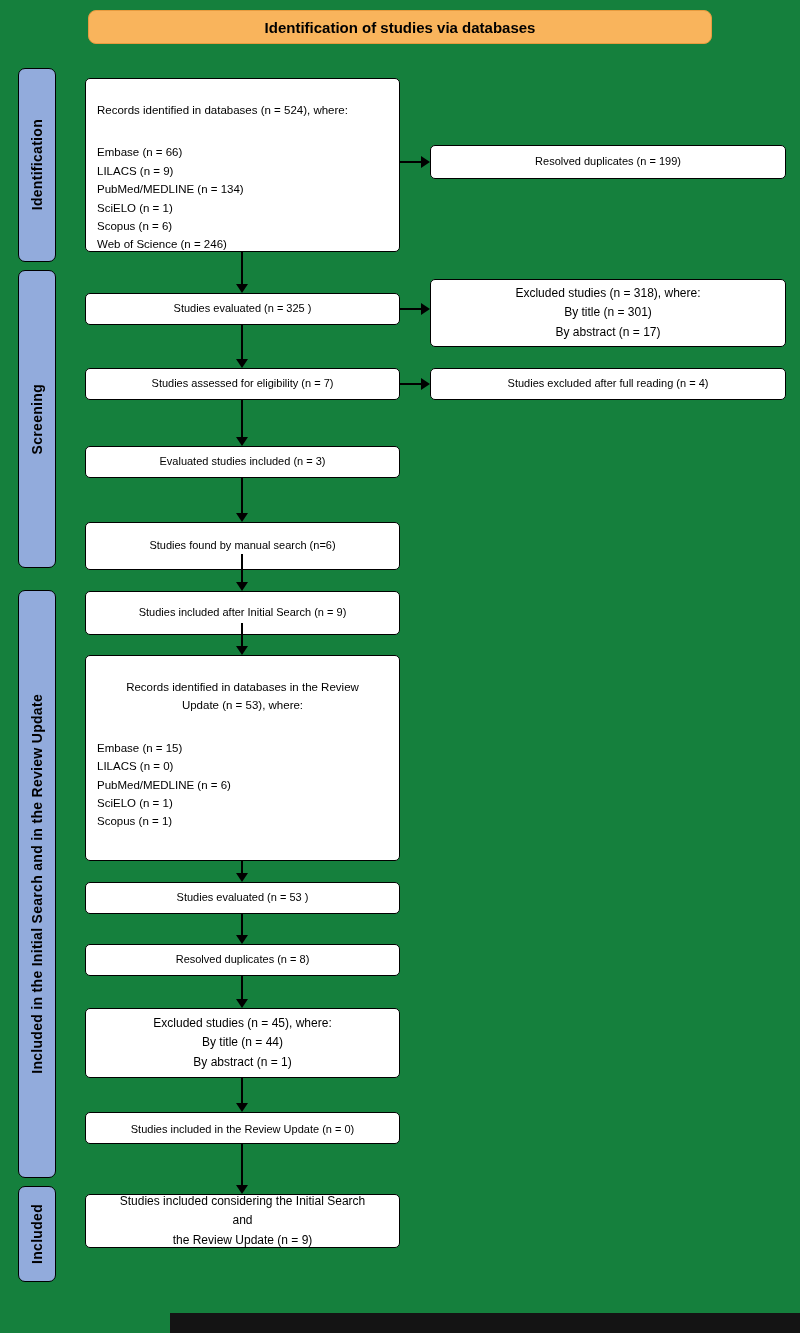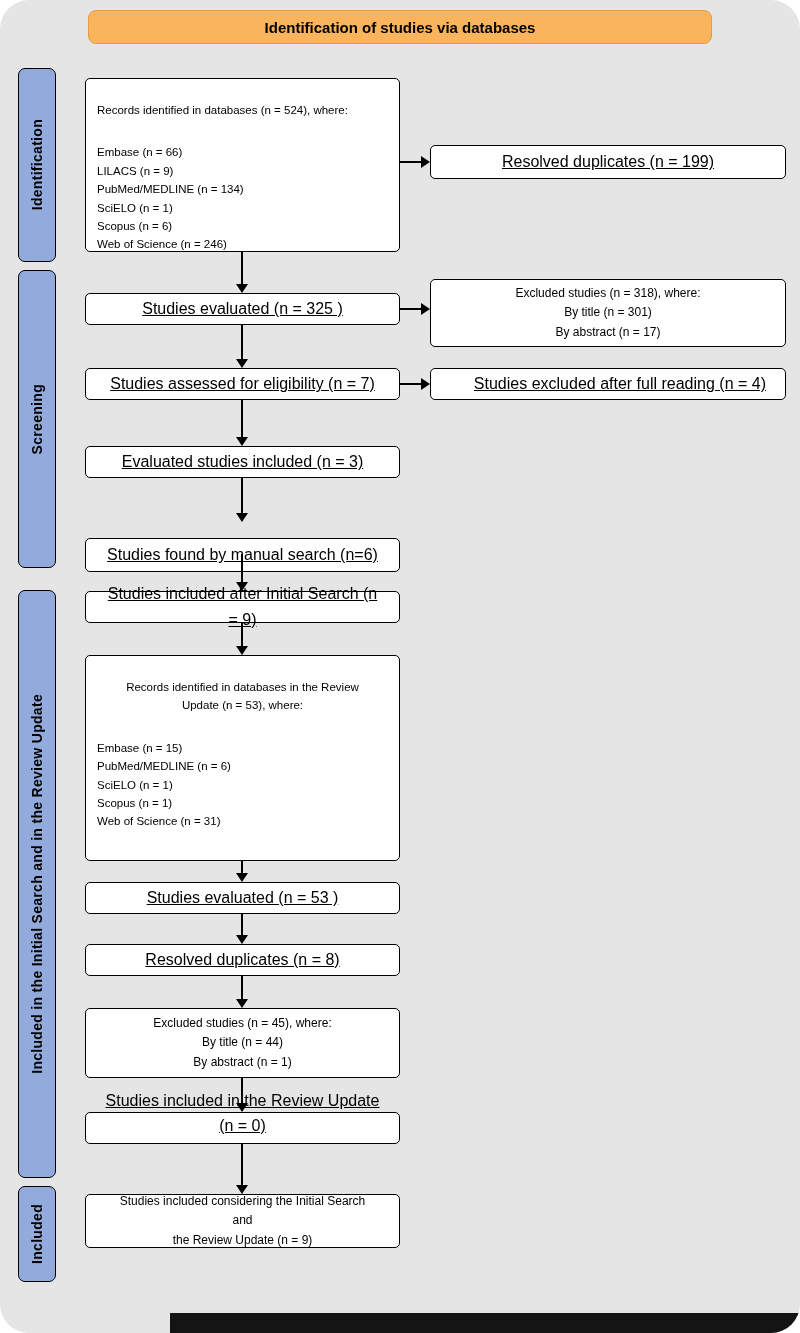--- a/index.html
+++ b/index.html
@@ -1,18 +1,18 @@
 <!DOCTYPE html>
 <html><head>
 <meta charset="utf-8">
 <style>
   * { margin:0; padding:0; box-sizing:border-box; }
   html,body { background:#ffffff; }
   body { font-family:"Liberation Sans", sans-serif; color:#000; }
-  .canvas { position:relative; width:800px; height:1333px; background:#e5e5e5; overflow:hidden;border-radius:29px; }
+  .canvas { position:relative; width:800px; height:1333px; background:#15803d; overflow:hidden; }
 
   .hdr {
     position:absolute; left:88px; top:10px; width:624px; height:34px;
     background:#F9B45C; border:1px solid #E79B3F; border-radius:8px;
     display:flex; align-items:center; justify-content:center;
     font-weight:bold; font-size:15px;
   }
 
   .side {
     position:absolute; left:18px; width:38px;
@@ -25,21 +25,21 @@
   }
 
   .box {
     position:absolute; background:#fff; border:1.5px solid #000; border-radius:5px;
     font-size:11.5px; line-height:1.6;
   }
   .left-col  { left:85px;  width:315px; }
   .right-col { left:430px; width:356px; }
   .center {
     display:flex; align-items:center; justify-content:center;
-    text-align:center; padding:4px 19px; font-size:16px;text-decoration:underline;
+    text-align:center; padding:4px 10px; font-size:11px;
   }
   .multi {
     display:flex; flex-direction:column; align-items:center; justify-content:center;
     text-align:center; padding:4px 26px; font-size:12px;
   }
   .list { padding:22px 11px; }
   .list .ttl { text-align:left; }
   .list .ttl-c { text-align:center; }
   .db-list { margin-top:24px; }
 
@@ -97,37 +97,37 @@
   </div>
 
   <div class="box center left-col" style="top:368px; height:32px;">
     <span>Studies assessed for eligibility (n = 7)</span>
   </div>
 
   <div class="box center left-col" style="top:446px; height:32px;">
     <span>Evaluated studies included (n = 3)</span>
   </div>
 
-  <div class="box center left-col" style="top:522px; height:34px;margin-top:16px;">
+  <div class="box center left-col" style="top:522px; height:48px;">
     <span>Studies found by manual search (n=6)</span>
   </div>
 
-  <div class="box center left-col" style="top:591px; height:32px;">
+  <div class="box center left-col" style="top:591px; height:44px;">
     <span>Studies included after Initial Search (n = 9)</span>
   </div>
 
   <div class="box list left-col" style="top:655px; height:206px;">
     <div class="ttl-c">Records identified in databases in the Review</div>
     <div class="ttl-c">Update (n = 53), where:</div>
     <div class="db-list">
       <div>Embase (n = 15)</div>
+      <div>LILACS (n = 0)</div>
       <div>PubMed/MEDLINE (n = 6)</div>
       <div>SciELO (n = 1)</div>
       <div>Scopus (n = 1)</div>
-      <div>Web of Science (n = 31)</div>
     </div>
   </div>
 
   <div class="box center left-col" style="top:882px; height:32px;">
     <span>Studies evaluated (n = 53 )</span>
   </div>
 
   <div class="box center left-col" style="top:944px; height:32px;">
     <span>Resolved duplicates (n = 8)</span>
   </div>
@@ -150,21 +150,21 @@
   <div class="box center right-col" style="top:145px; height:34px;">
     <span>Resolved duplicates (n = 199)</span>
   </div>
 
   <div class="box multi right-col" style="top:279px; height:68px;">
     <div>Excluded studies (n = 318), where:</div>
     <div>By title (n = 301)</div>
     <div>By abstract (n = 17)</div>
   </div>
 
-  <div class="box center right-col" style="top:368px; height:32px;justify-content:flex-end;">
+  <div class="box center right-col" style="top:368px; height:32px;">
     <span>Studies excluded after full reading (n = 4)</span>
   </div>
 
   <div class="arrow-v" style="left:241px; top:252px;  height:32px;"></div>
   <div class="arrow-v" style="left:241px; top:325px;  height:34px;"></div>
   <div class="arrow-v" style="left:241px; top:400px;  height:37px;"></div>
   <div class="arrow-v" style="left:241px; top:478px;  height:35px;"></div>
   <div class="arrow-v" style="left:241px; top:554px;  height:28px;"></div>
   <div class="arrow-v" style="left:241px; top:623px;  height:23px;"></div>
   <div class="arrow-v" style="left:241px; top:861px;  height:12px;"></div>

